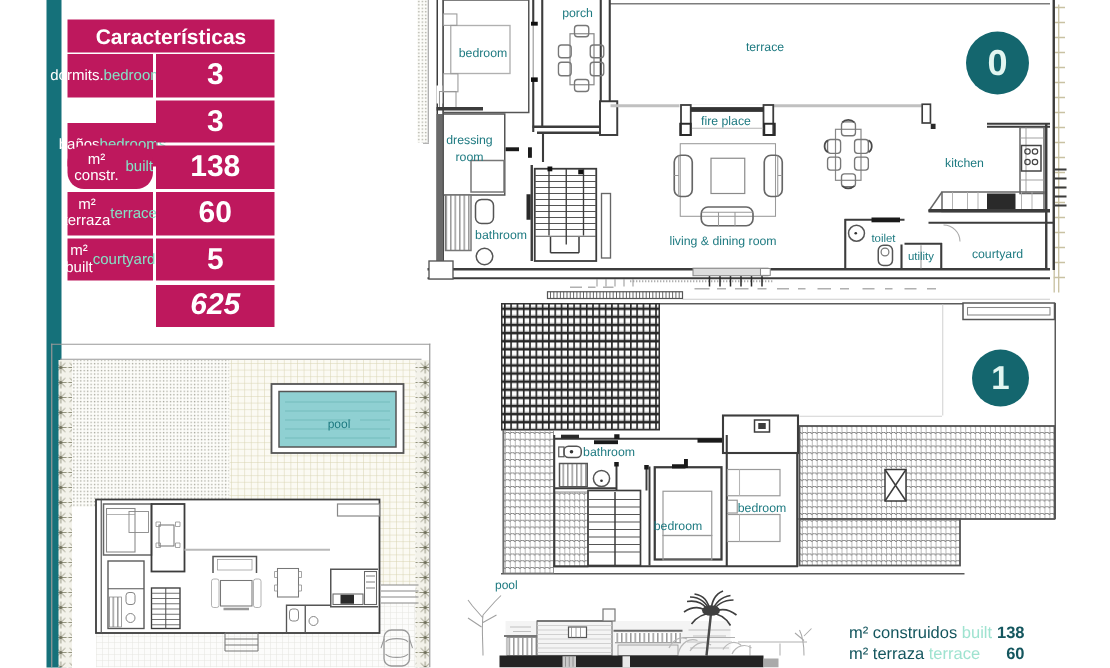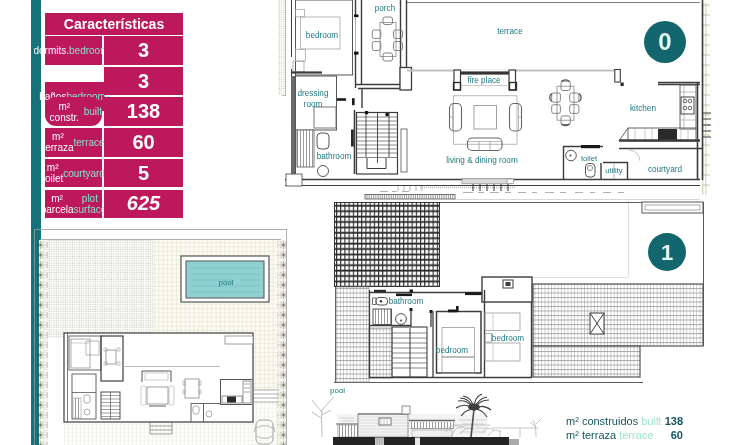--- a/index.html
+++ b/index.html
@@ -32,28 +32,24 @@
       <span>m² constr.</span>
       <span class="l2">built</span>
     </div>
 <div class="cell val" style="left:104px;top:97.4px;width:79px;height:28.7px;">138</div>
 <div class="cell lab" style="left:45px;top:128.1px;width:57px;height:28.7px;">
       <span>m² terraza</span>
       <span class="l2">terrace</span>
     </div>
 <div class="cell val" style="left:104px;top:128.1px;width:79px;height:28.7px;">60</div>
 <div class="cell lab" style="left:45px;top:158.8px;width:57px;height:28.7px;">
-      <span>m² toilet</span>
+      <span>m² built</span>
       <span class="l2">courtyard</span>
     </div>
 <div class="cell val" style="left:104px;top:158.8px;width:79px;height:28.7px;">5</div>
-<div class="cell lab" style="left:45px;top:189.5px;width:57px;height:28.7px;">
-      <span>m² parcela</span>
-      <span class="l2">plot surface</span>
-    </div>
 <div class="cell val" style="left:104px;top:189.5px;width:79px;height:28.7px;font-style:italic;">625</div>
 
 <svg id="svg" width="740" height="445" viewBox="0 0 740 445">
 <defs>
 <pattern id="darkgrid" width="4.2" height="5.4" patternUnits="userSpaceOnUse">
   <rect width="4.2" height="5.4" fill="#fdfdfd"></rect>
   <rect x="0" y="0" width="4.2" height="1.5" fill="#262626"></rect>
   <rect x="0" y="0" width="1.1" height="5.4" fill="#262626"></rect>
   <rect x="1.2" y="4.6" width="3" height="0.8" fill="#aaaaaa"></rect>
 </pattern>

